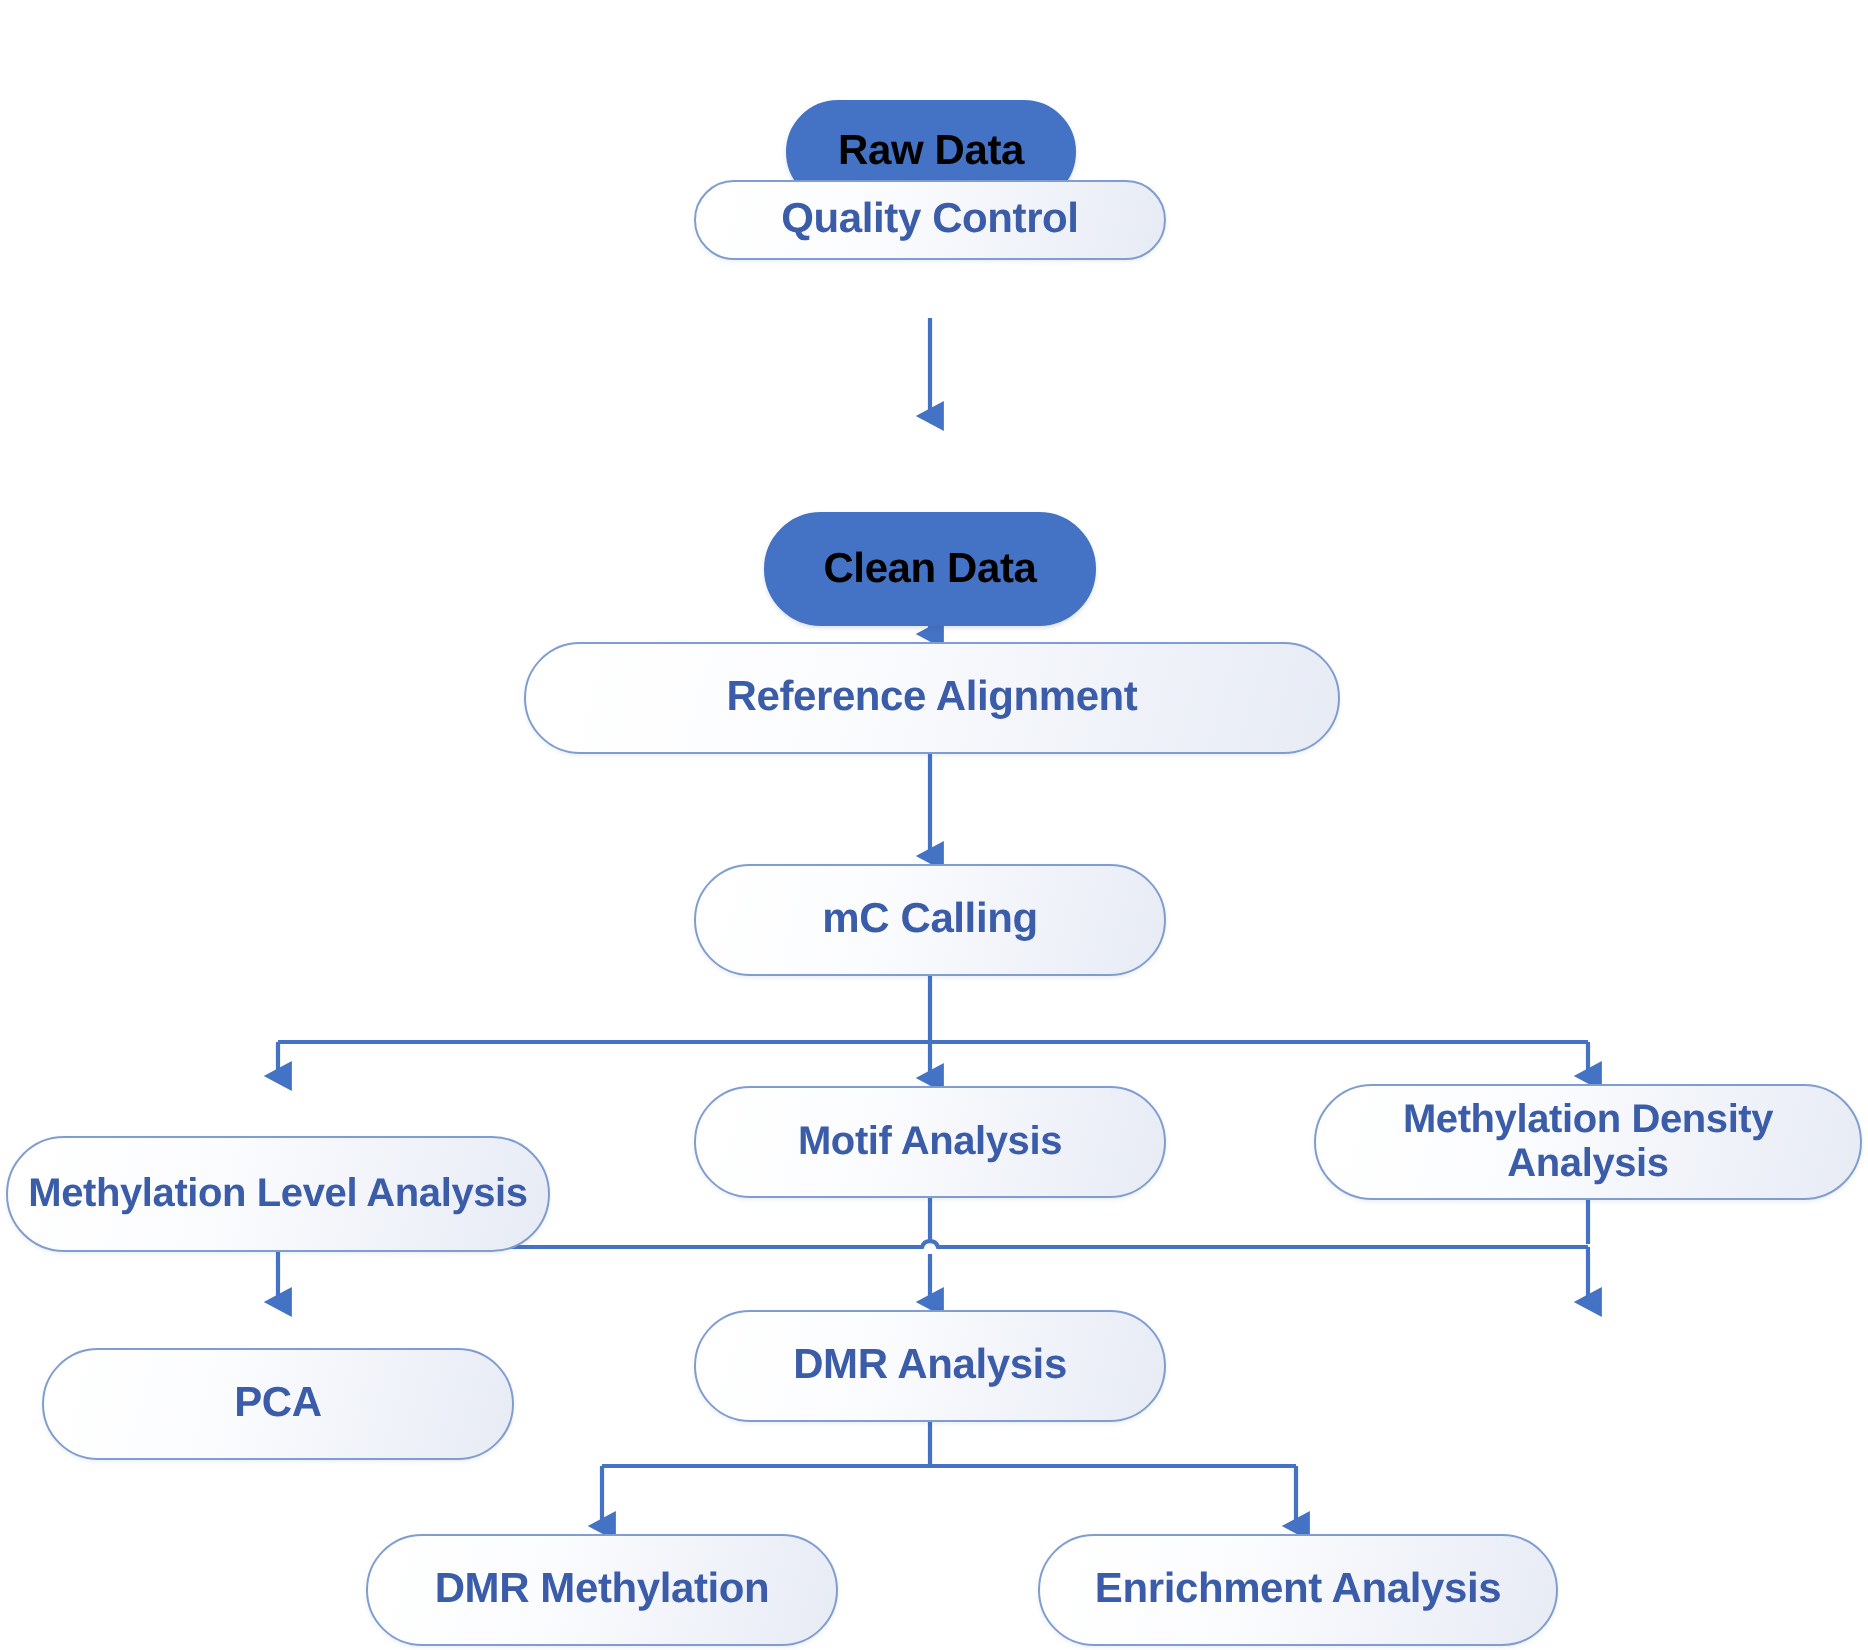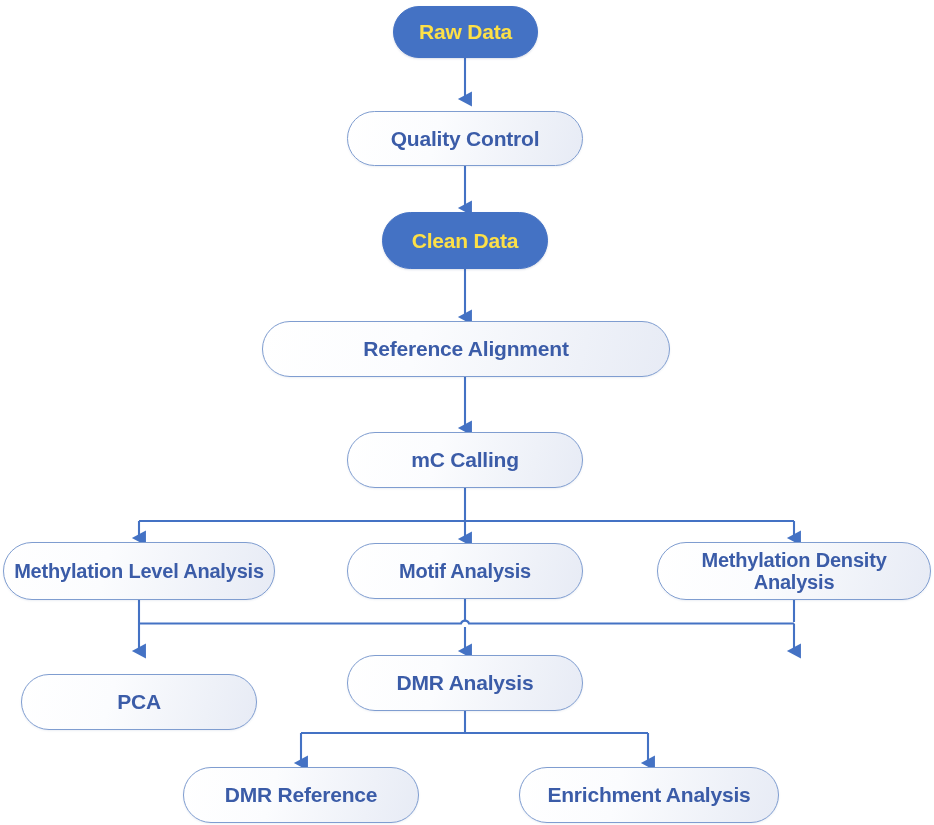--- a/index.html
+++ b/index.html
@@ -34,23 +34,24 @@
     text-align: center;
     border-radius: 999px;
     line-height: 1.12;
     letter-spacing: -0.2px;
     font-weight: bold;
     z-index: 2;
     padding: 0 10px;
   }
   .node.filled {
     background: #4472c4;
-    color: #fde047;
+    color: #000000;
     border: 1px solid #4472c4;
     box-shadow: 0 1px 2px rgba(60,80,130,0.18);
+    margin-top: 44px;
   }
   .node.light {
     background: linear-gradient(105deg, #ffffff 0%, #fbfcfe 38%, #eef1f8 78%, #e7ebf5 100%);
     color: #3b5ca8;
     border: 1.3px solid #7f9dd0;
     box-shadow: 0 1px 2px rgba(70,95,150,0.10);
   }
   .node-label {
     display: block;
     width: 100%;
@@ -96,37 +97,37 @@
       <line x1="301" y1="733" x2="648" y2="733"></line>
       <line x1="301" y1="733" x2="301" y2="763" marker-end="url(#arrow)"></line>
       <line x1="648" y1="733" x2="648" y2="763" marker-end="url(#arrow)"></line>
     </g>
   </svg>
 
   <div class="node filled" style="left:393px; top:6px; width:145px; height:52px; font-size:21px;">
     <span class="node-label">Raw Data</span>
   </div>
 
-  <div class="node light" style="left:347px; top:111px; width:236px; height:55px; font-size:21px;">
+  <div class="node light" style="left:347px; top:90px; width:236px; height:40px; font-size:21px;">
     <span class="node-label">Quality Control</span>
   </div>
 
   <div class="node filled" style="left:382px; top:212px; width:166px; height:57px; font-size:21px;">
     <span class="node-label">Clean Data</span>
   </div>
 
   <div class="node light" style="left:347px; top:432px; width:236px; height:56px; font-size:21px;">
     <span class="node-label">mC Calling</span>
   </div>
 
   <div class="node light" style="left:262px; top:321px; width:408px; height:56px; font-size:21px;">
     <span class="node-label">Reference Alignment</span>
   </div>
 
-  <div class="node light" style="left:3px; top:542px; width:272px; height:58px; font-size:20px;">
+  <div class="node light" style="left:3px; top:568px; width:272px; height:58px; font-size:20px;">
     <span class="node-label">Methylation Level Analysis</span>
   </div>
 
   <div class="node light" style="left:347px; top:543px; width:236px; height:56px; font-size:20px;">
     <span class="node-label">Motif Analysis</span>
   </div>
 
   <div class="node light" style="left:657px; top:542px; width:274px; height:58px; font-size:20px;">
     <span class="node-label">Methylation Density Analysis</span>
   </div>
@@ -134,20 +135,20 @@
   <div class="node light" style="left:21px; top:655px; width:236px; height:56px; font-size:21px;margin-top:19px;">
     <span class="node-label">PCA</span>
   </div>
 
   <div class="node light" style="left:347px; top:655px; width:236px; height:56px; font-size:21px;align-items:center;">
     <span class="node-label">DMR Analysis</span>
   </div>
 
 
   <div class="node light" style="left:183px; top:767px; width:236px; height:56px; font-size:21px;">
-    <span class="node-label">DMR Reference</span>
+    <span class="node-label">DMR Methylation</span>
   </div>
 
   <div class="node light" style="left:519px; top:767px; width:260px; height:56px; font-size:21px;text-align:center;">
     <span class="node-label">Enrichment Analysis</span>
   </div>
 
 </div>
 
 </body></html>

